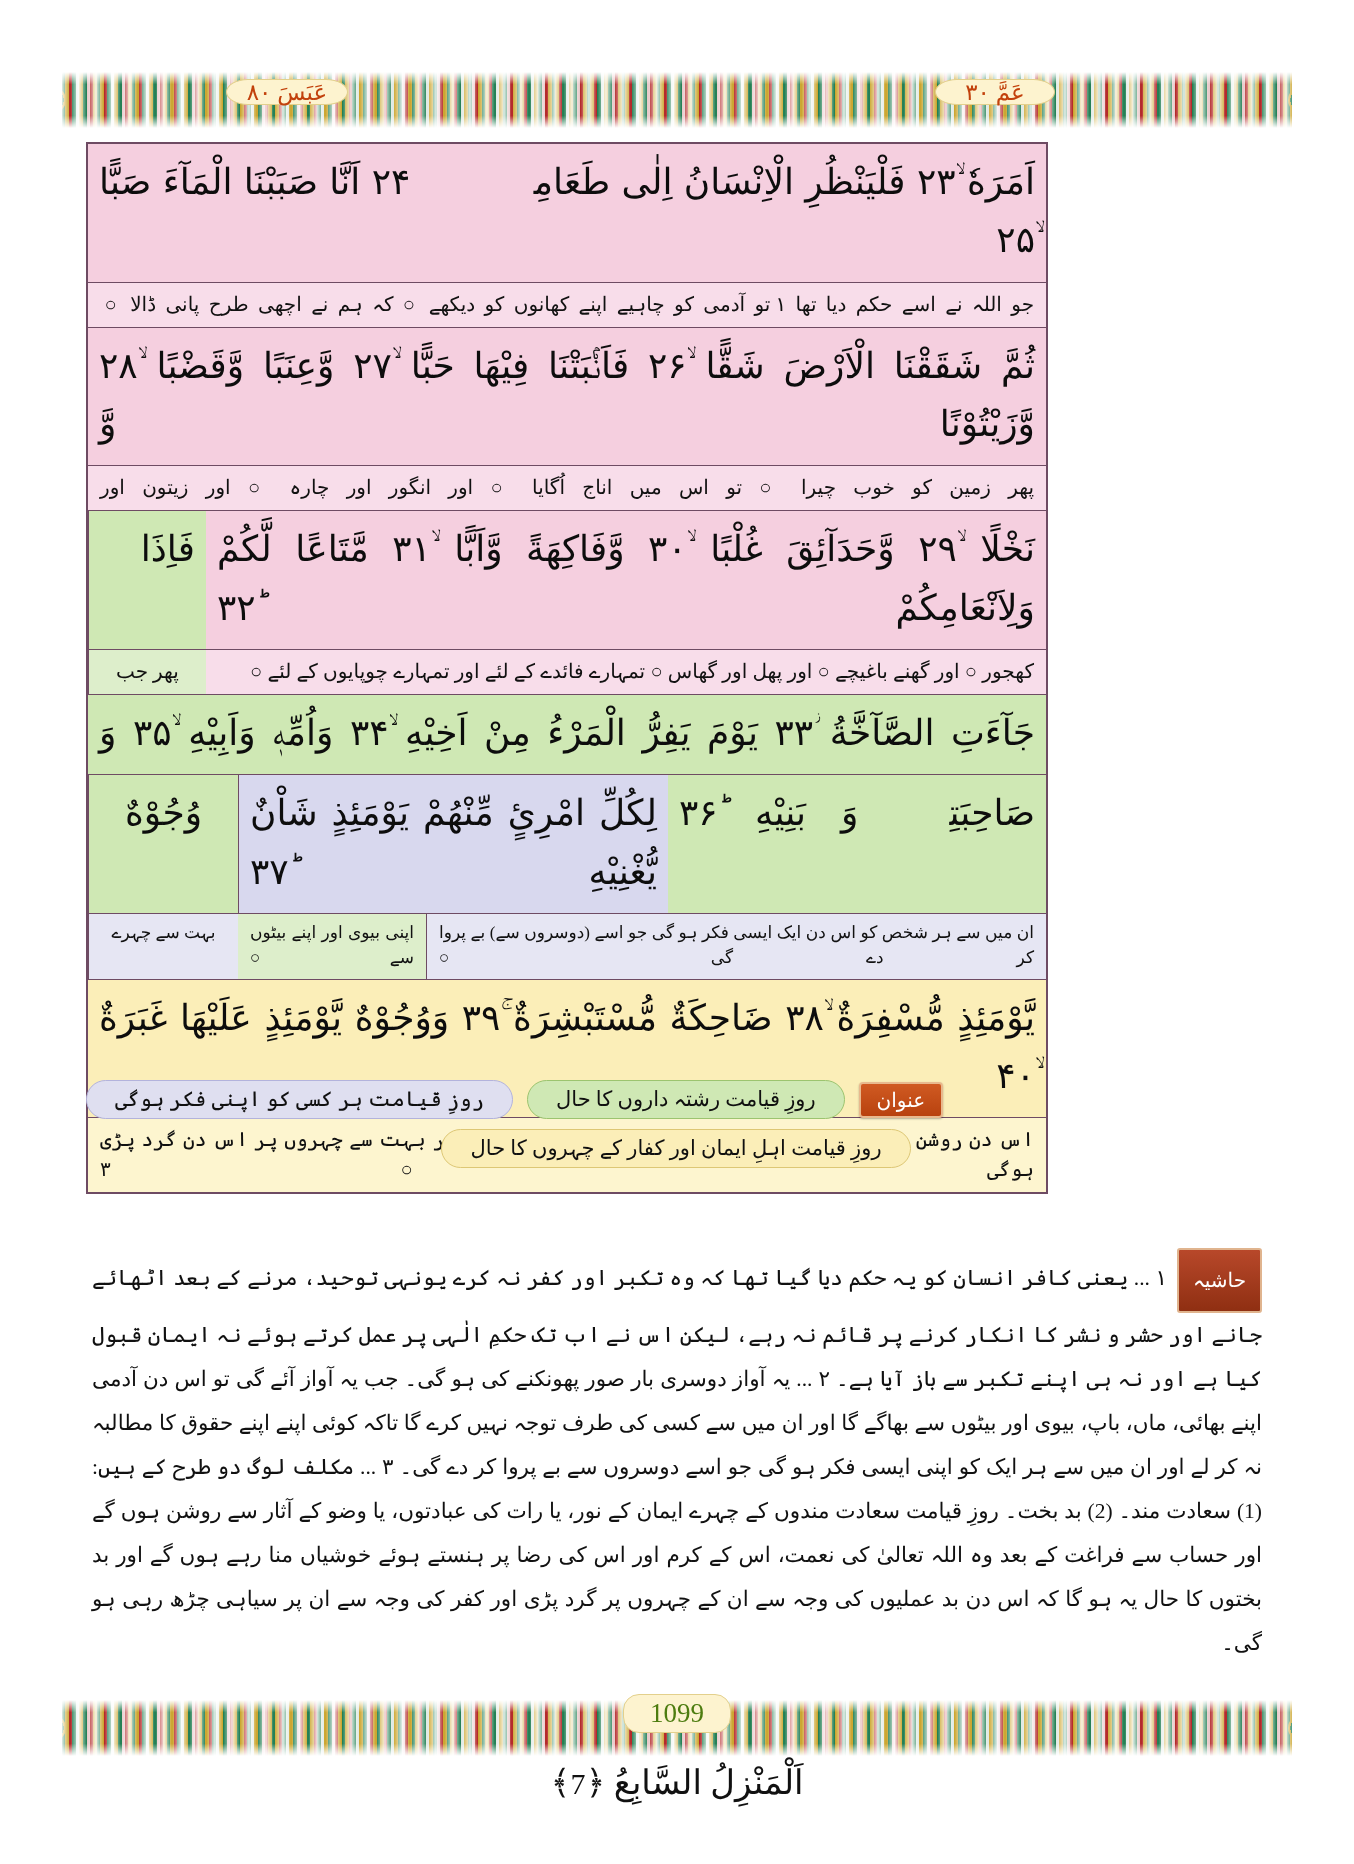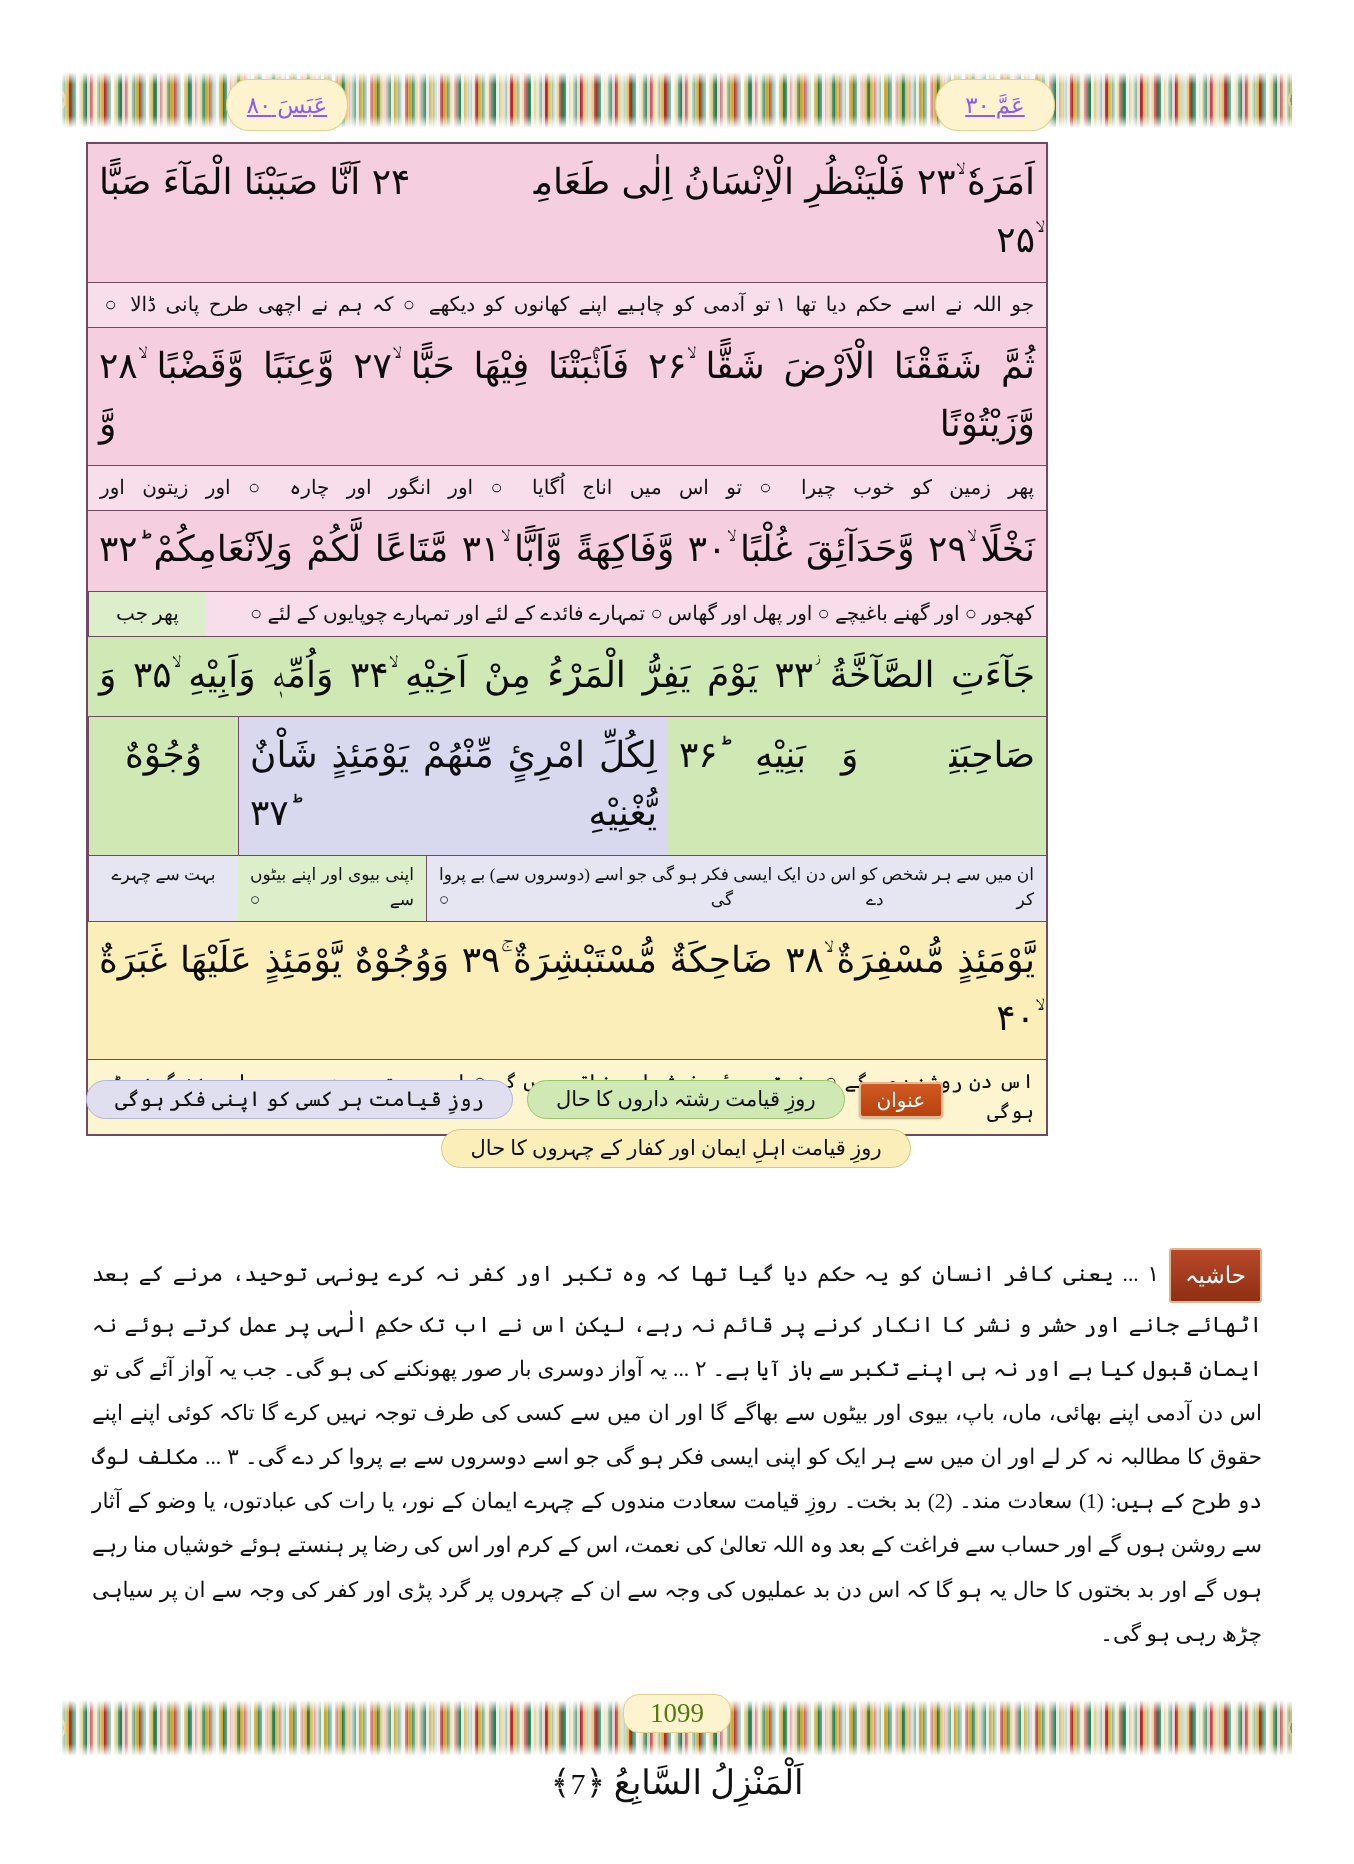--- a/index.html
+++ b/index.html
@@ -50,31 +50,30 @@
   }
   .orn-cap.l{left:-22px;}
   .orn-cap.r{right:-22px;}
 
   
   .cartouche{
     position:absolute;
     background:#fdf3cf;
     border:1px solid #e3d08c;
     border-radius:22px/50%;
-    height:52px;
+    height:26px;
     display:flex;align-items:center;justify-content:center;
     direction:rtl;
     font-family:"Liberation Serif","DejaVu Serif",serif;
     font-size:23px;
-    color:#8b5cf6;
+    color:#c2410c;
     z-index:3;
     padding:0 10px;
     box-sizing:border-box;
     white-space:nowrap;
-    text-decoration:underline;
   }
   .cart-surah{left:226px;top:79px;width:122px;}
   .cart-para{left:935px;top:79px;width:120px;}
 
   
   .quran-block{
     position:absolute;
     left:86px;top:142px;width:962px;
     border:2px solid #6e4b63;
     box-sizing:border-box;
@@ -161,22 +160,22 @@
     font-family:"Liberation Serif","DejaVu Serif",serif;
     font-size:21.5px;
     line-height:2.05;
     color:#111;
   }
   .hashia-badge{
     display:inline-block;
     background:linear-gradient(180deg,#b8482a,#8f2f12);
     border:2px solid #e0b48e;
     color:#fff;
-    font-size:23px;
-    padding:2px 14px;
+    font-size:20px;
+    padding:10px 14px;
     border-radius:3px;
     margin-left:10px;
     vertical-align:middle;
   }
 
   
   .page-num{
     position:absolute;
     left:50%;transform:translateX(-50%);
     top:1694px;
@@ -215,20 +214,21 @@
 
   <div class="quran-block">
 
     <div class="ar-row bg-pink">اَمَرَهٗ ۙ۲۳ فَلْيَنْظُرِ الْاِنْسَانُ اِلٰى طَعَامِهٖۤ ۙ۲۴ اَنَّا صَبَبْنَا الْمَآءَ صَبًّا ۙ۲۵</div>
     <div class="ur-row bg-pink-l">جو اللہ نے اسے حکم دیا تھا ۱ تو آدمی کو چاہیے اپنے کھانوں کو دیکھے ○ کہ ہم نے اچھی طرح پانی ڈالا ○</div>
 
     <div class="ar-row bg-pink">ثُمَّ شَقَقْنَا الْاَرْضَ شَقًّا ۙ۲۶ فَاَنْۢبَتْنَا فِيْهَا حَبًّا ۙ۲۷ وَّعِنَبًا وَّقَضْبًا ۙ۲۸ وَّزَيْتُوْنًا وَّ</div>
     <div class="ur-row bg-pink-l">پھر زمین کو خوب چیرا ○ تو اس میں اناج اُگایا ○ اور انگور اور چارہ ○ اور زیتون اور</div>
 
     <div class="split">
+      <div class="ar-row bg-green" style="flex:0 0 118px;border-left:1.5px solid #6e4b63;">فَاِذَا</div>
       <div class="ar-row bg-pink" style="flex:1 1 auto;">نَخْلًا ۙ۲۹ وَّحَدَآئِقَ غُلْبًا ۙ۳۰ وَّفَاكِهَةً وَّاَبًّا ۙ۳۱ مَّتَاعًا لَّكُمْ وَلِاَنْعَامِكُمْ ؕ۳۲</div>
     </div>
     <div class="split">
       <div class="ur-row bg-green-l" style="flex:0 0 118px;border-left:1.5px solid #6e4b63;text-align-last:center;">پھر جب</div>
       <div class="ur-row bg-pink-l" style="flex:1 1 auto;padding-left:44px;">کھجور ○ اور گھنے باغیچے ○ اور پھل اور گھاس ○ تمہارے فائدے کے لئے اور تمہارے چوپایوں کے لئے ○</div>
     </div>
 
     <div class="ar-row bg-green">جَآءَتِ الصَّآخَّةُ ؗ۳۳ يَوْمَ يَفِرُّ الْمَرْءُ مِنْ اَخِيْهِ ۙ۳۴ وَاُمِّهٖ وَاَبِيْهِ ۙ۳۵ وَ</div>
 
     <div class="split">

